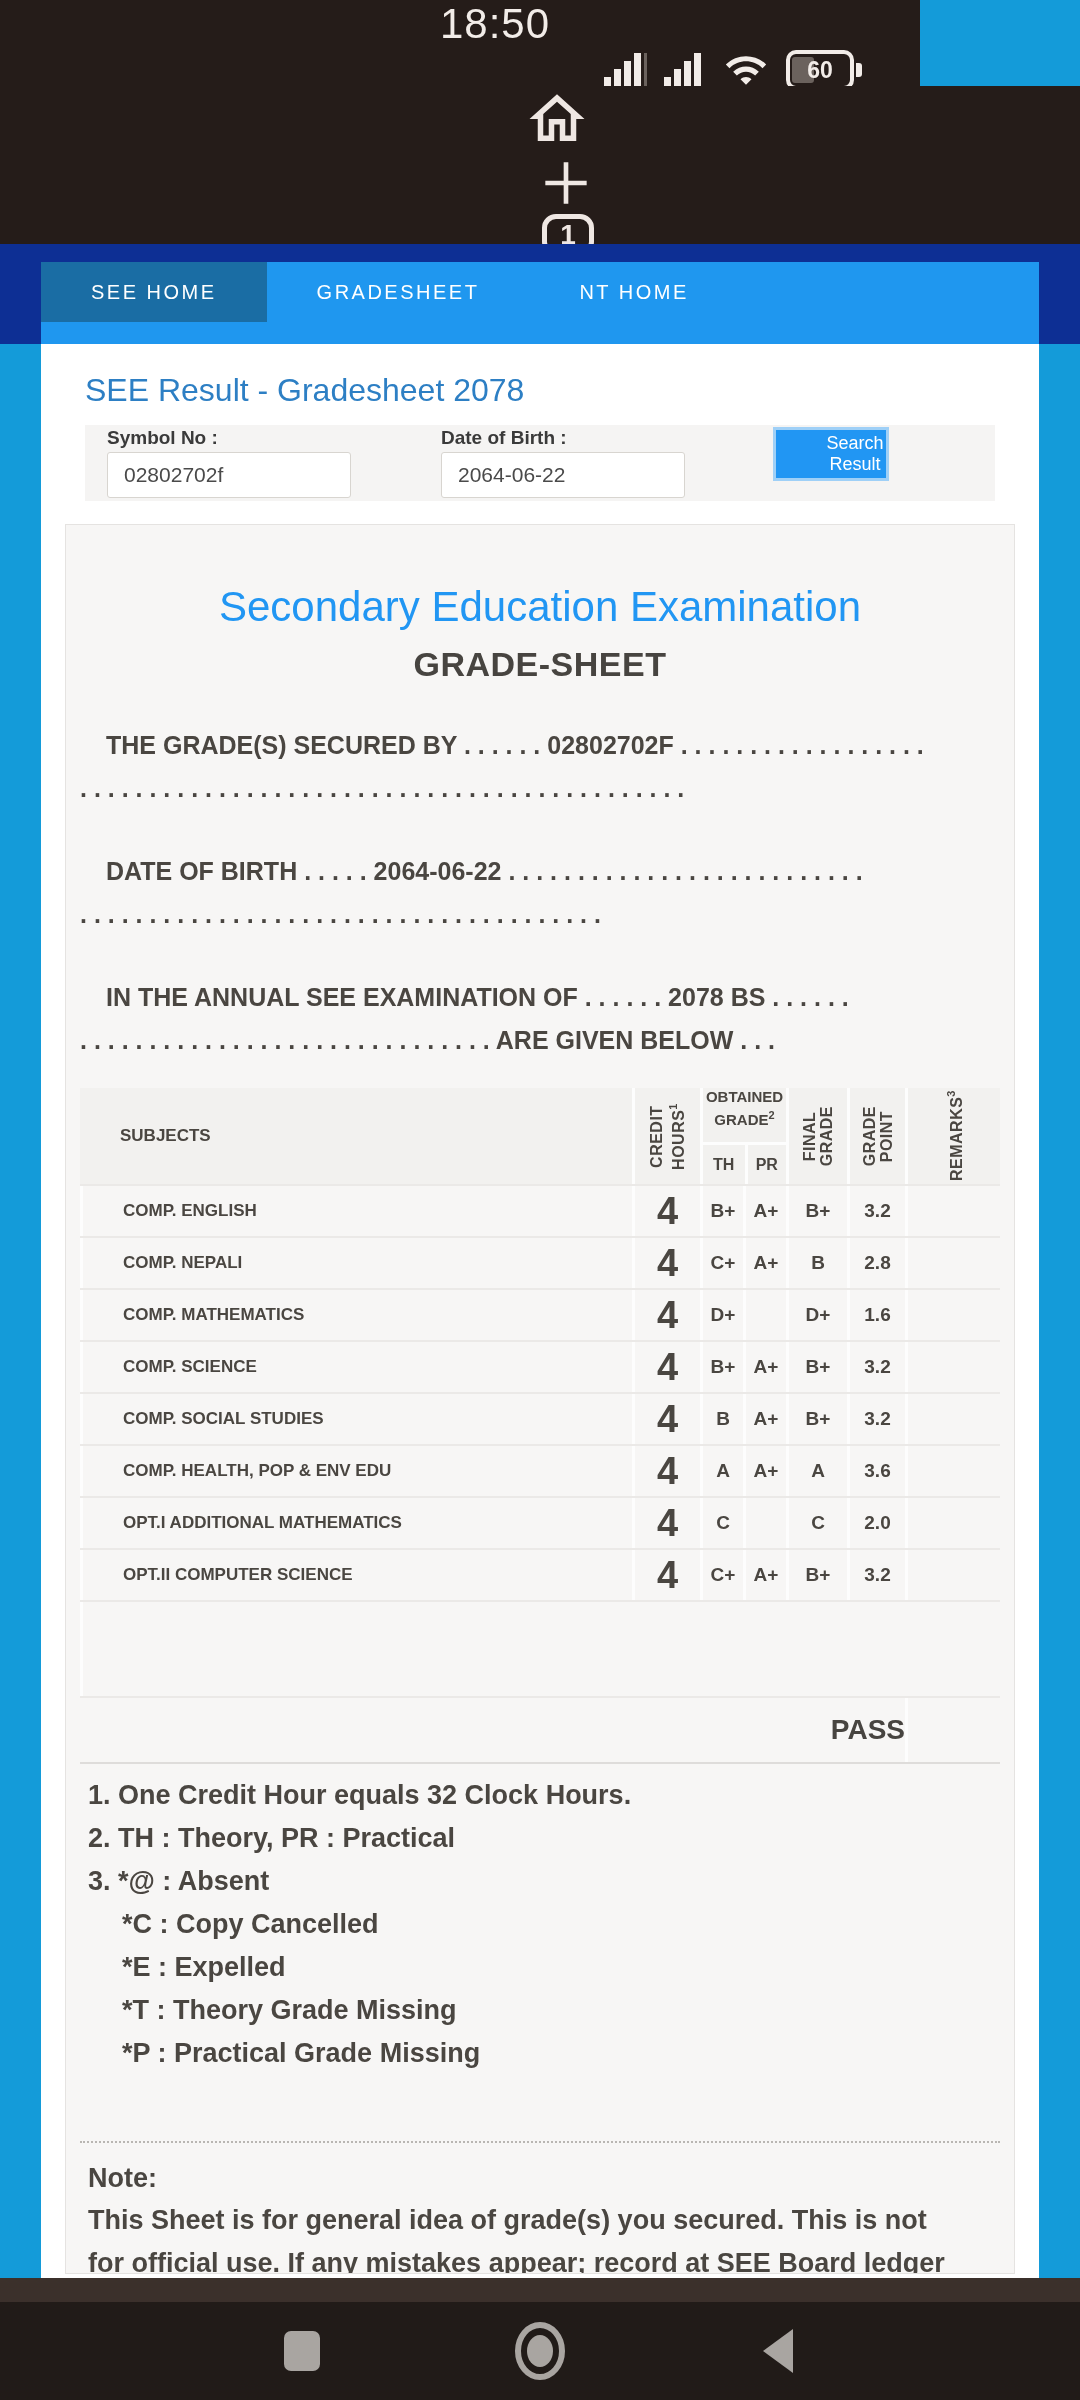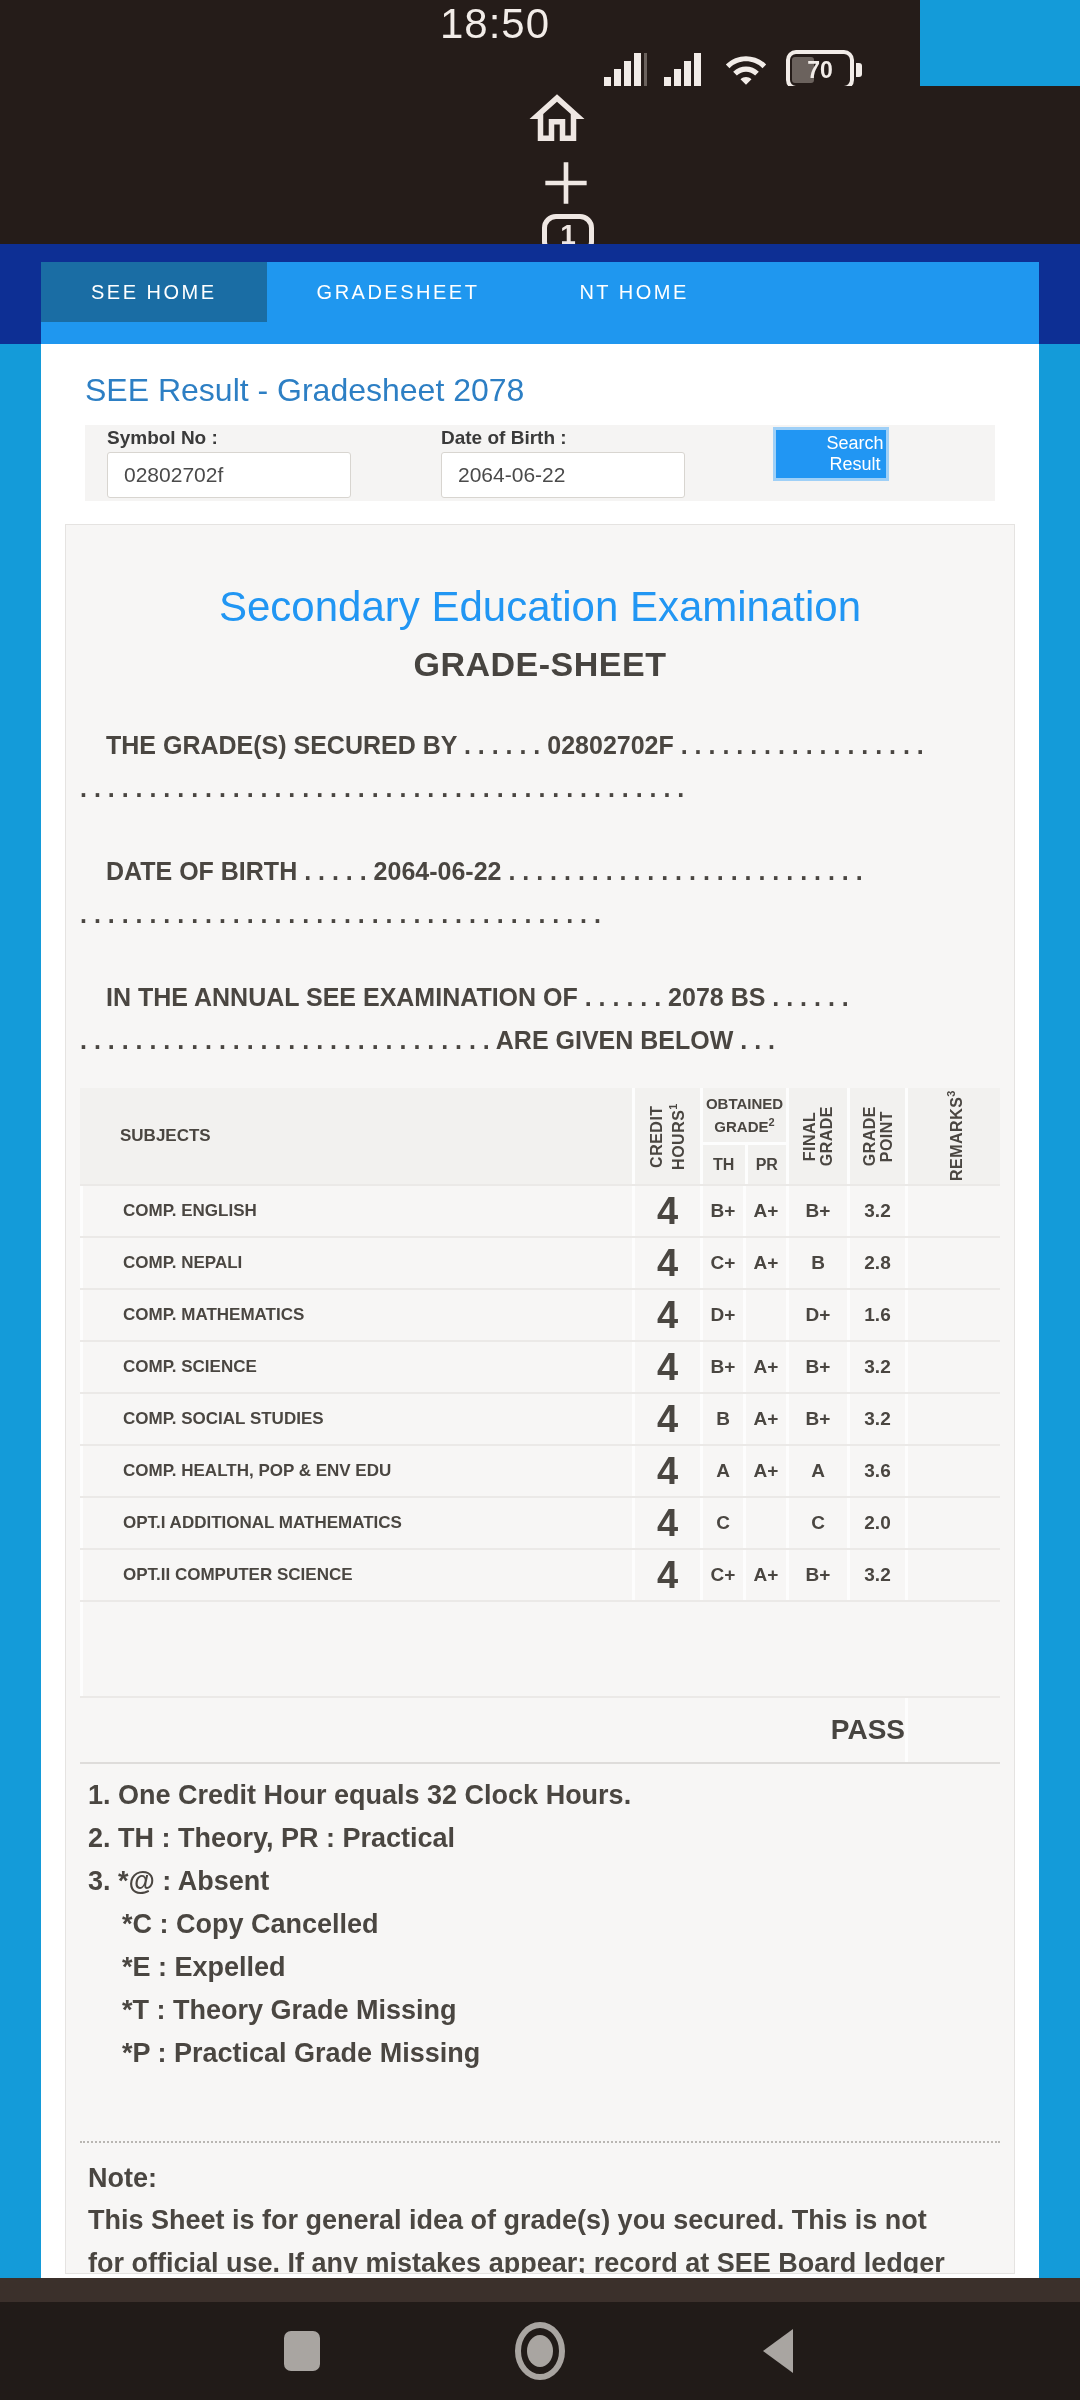--- a/index.html
+++ b/index.html
@@ -67,21 +67,21 @@
   .hcell { border-left:3px solid #fdfdfd; display:flex; align-items:center; justify-content:center; }
   .hcell:first-child { border-left:none; }
   .c-subj { flex:1 1 auto; justify-content:flex-start; padding-left:40px; }
   .c-credit { flex:0 0 68px; }
   .c-final { flex:0 0 61px; } .c-point { flex:0 0 58px; } .c-remarks { flex:0 0 95px; }
   .c-obt { flex:0 0 86px; flex-direction:column; justify-content:stretch; align-items:stretch; padding:0; }
   .h-subjects { font-size:17px; font-weight:700; color:#4a4641; }
   .vert { writing-mode:vertical-rl; transform:rotate(180deg); white-space:pre-line; text-align:center;
     font-size:16px; font-weight:700; color:#4a4641; letter-spacing:0.5px; line-height:17px; }
   .vert sup, .obt-top sup { font-size:11px; }
-  .obt-top { flex:1 1 auto; display:flex; align-items:center; justify-content:center; text-align:center;
+  .obt-top { flex:1 1 auto; display:flex; align-items:flex-start; justify-content:center; text-align:center;
     font-size:15px; font-weight:700; color:#4a4641; white-space:pre-line; line-height:18px; }
   .obt-sub { flex:0 0 42px; display:flex; border-top:3px solid #fdfdfd; }
   .obt-sub div { flex:1 1 50%; display:flex; align-items:center; justify-content:center;
     font-size:16px; font-weight:700; color:#4a4641; }
   .obt-sub div + div { border-left:3px solid #fdfdfd; }
 
   .trow { display:flex; height:52px; border-top:2px solid #ebe9e7; }
   .tcell { display:flex; align-items:center; justify-content:center; border-left:3px solid #fdfdfd;
     font-size:19px; font-weight:600; color:#4a4641; }
   .tcell.c-subj { justify-content:flex-start; padding-left:40px; font-size:17px; font-weight:700; }
@@ -127,21 +127,21 @@
       <rect x="12" y="20" width="7" height="20" fill="#f2ece8"></rect>
       <rect x="22" y="12" width="7" height="28" fill="#f2ece8"></rect>
       <rect x="32" y="4" width="7" height="36" fill="#f2ece8"></rect>
     </svg>
     <svg class="sb-ic" width="52" height="44" viewBox="0 0 24 24">
       <path fill="#f2ece8" d="M1 9l2 2c4.97-4.97 13.03-4.97 18 0l2-2C16.93 2.93 7.07 2.93 1 9zm8 8l3 3 3-3c-1.65-1.66-4.34-1.66-6 0zm-4-4l2 2c2.76-2.76 7.24-2.76 10 0l2-2C15.14 9.14 8.87 9.14 5 13z"></path>
     </svg>
     <div class="batt">
       <div class="batt-body"></div>
       <div class="batt-fill"></div>
-      <div class="batt-txt">70</div>
+      <div class="batt-txt">60</div>
       <div class="batt-nub"></div>
     </div>
   </div>
 </div>
 
 <div class="browser-bar">
   <div class="bb-home">
     <svg width="66" height="66" viewBox="0 0 24 24">
       <path fill="#efe7e3" d="M12 5.69l5 4.5V18h-2v-6H9v6H7v-7.81l5-4.5M12 3L2 12h3v8h6v-6h2v6h6v-8h3L12 3z"></path>
     </svg>

